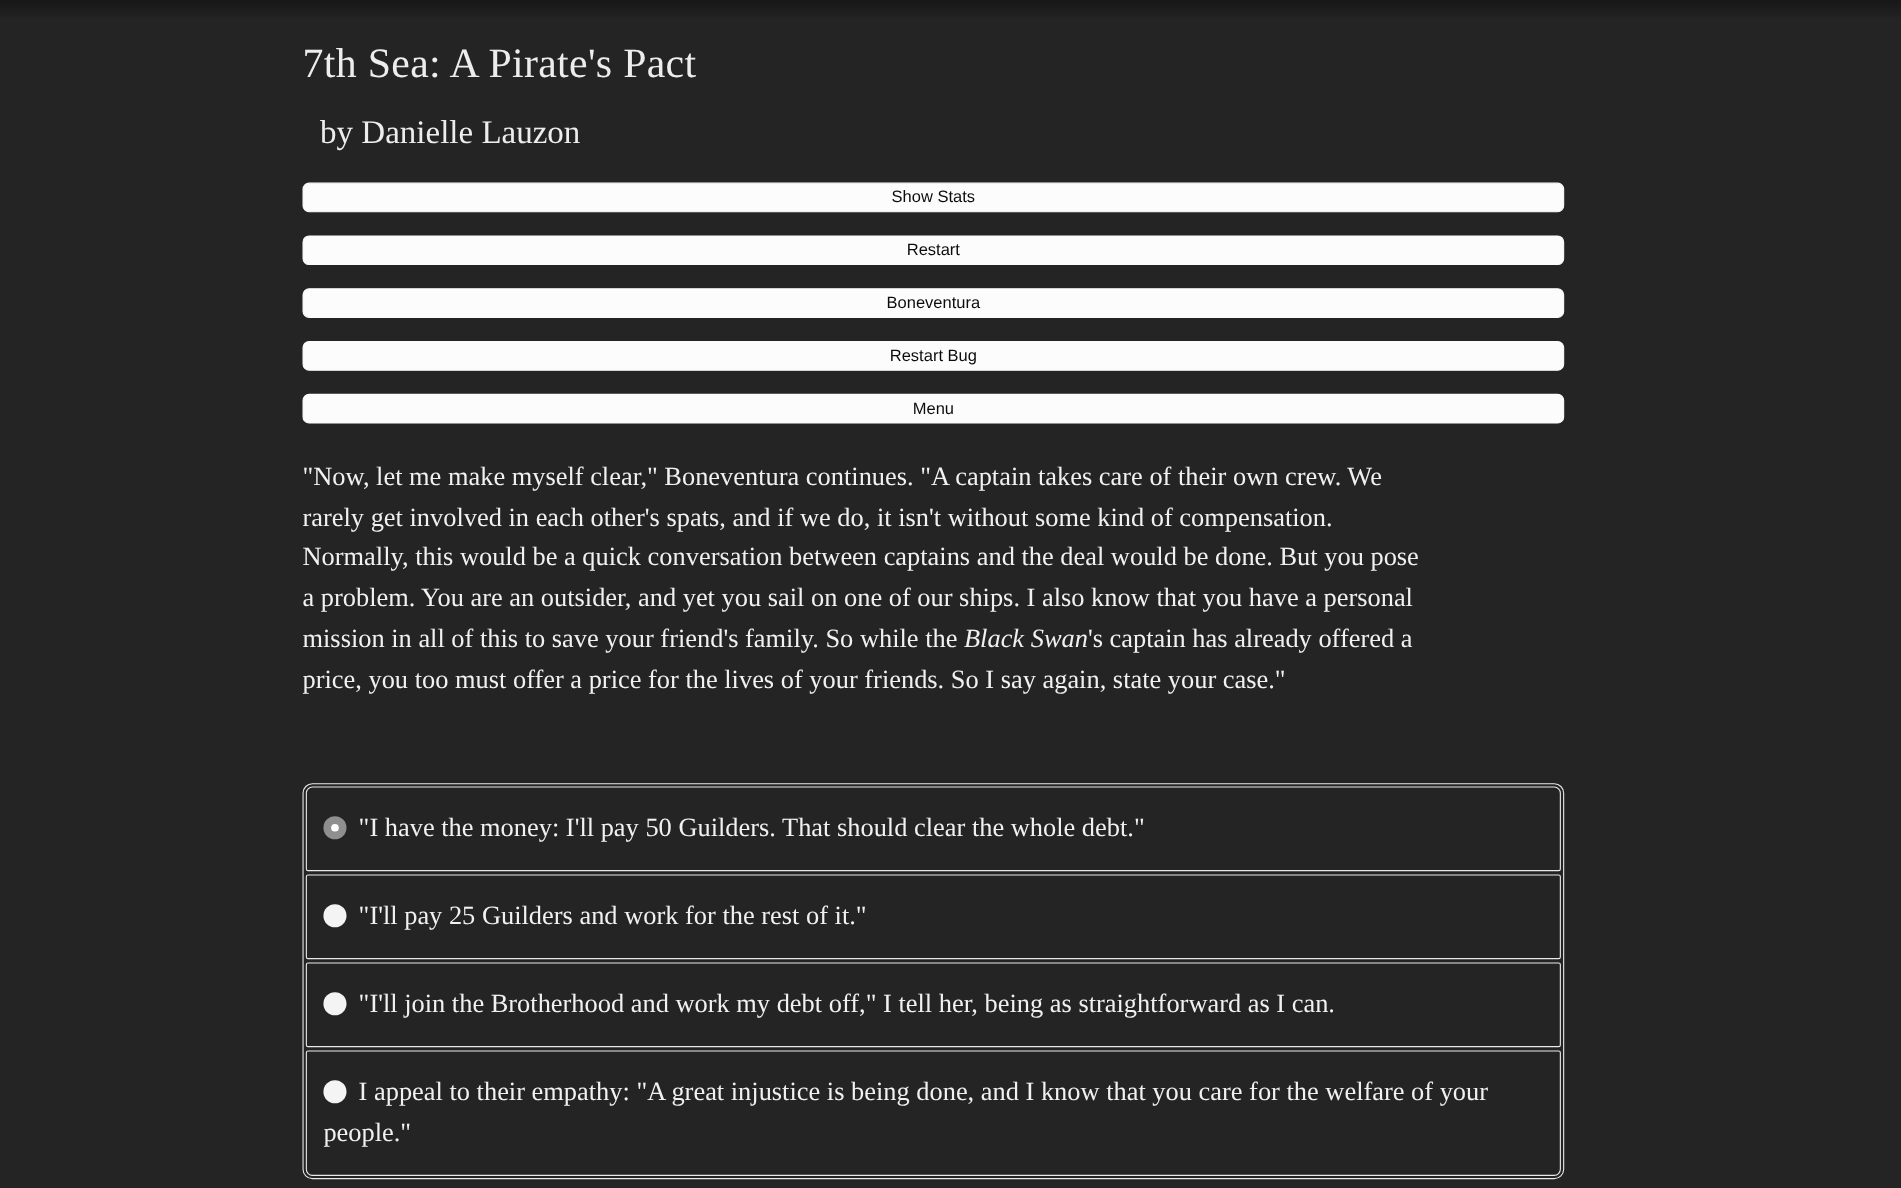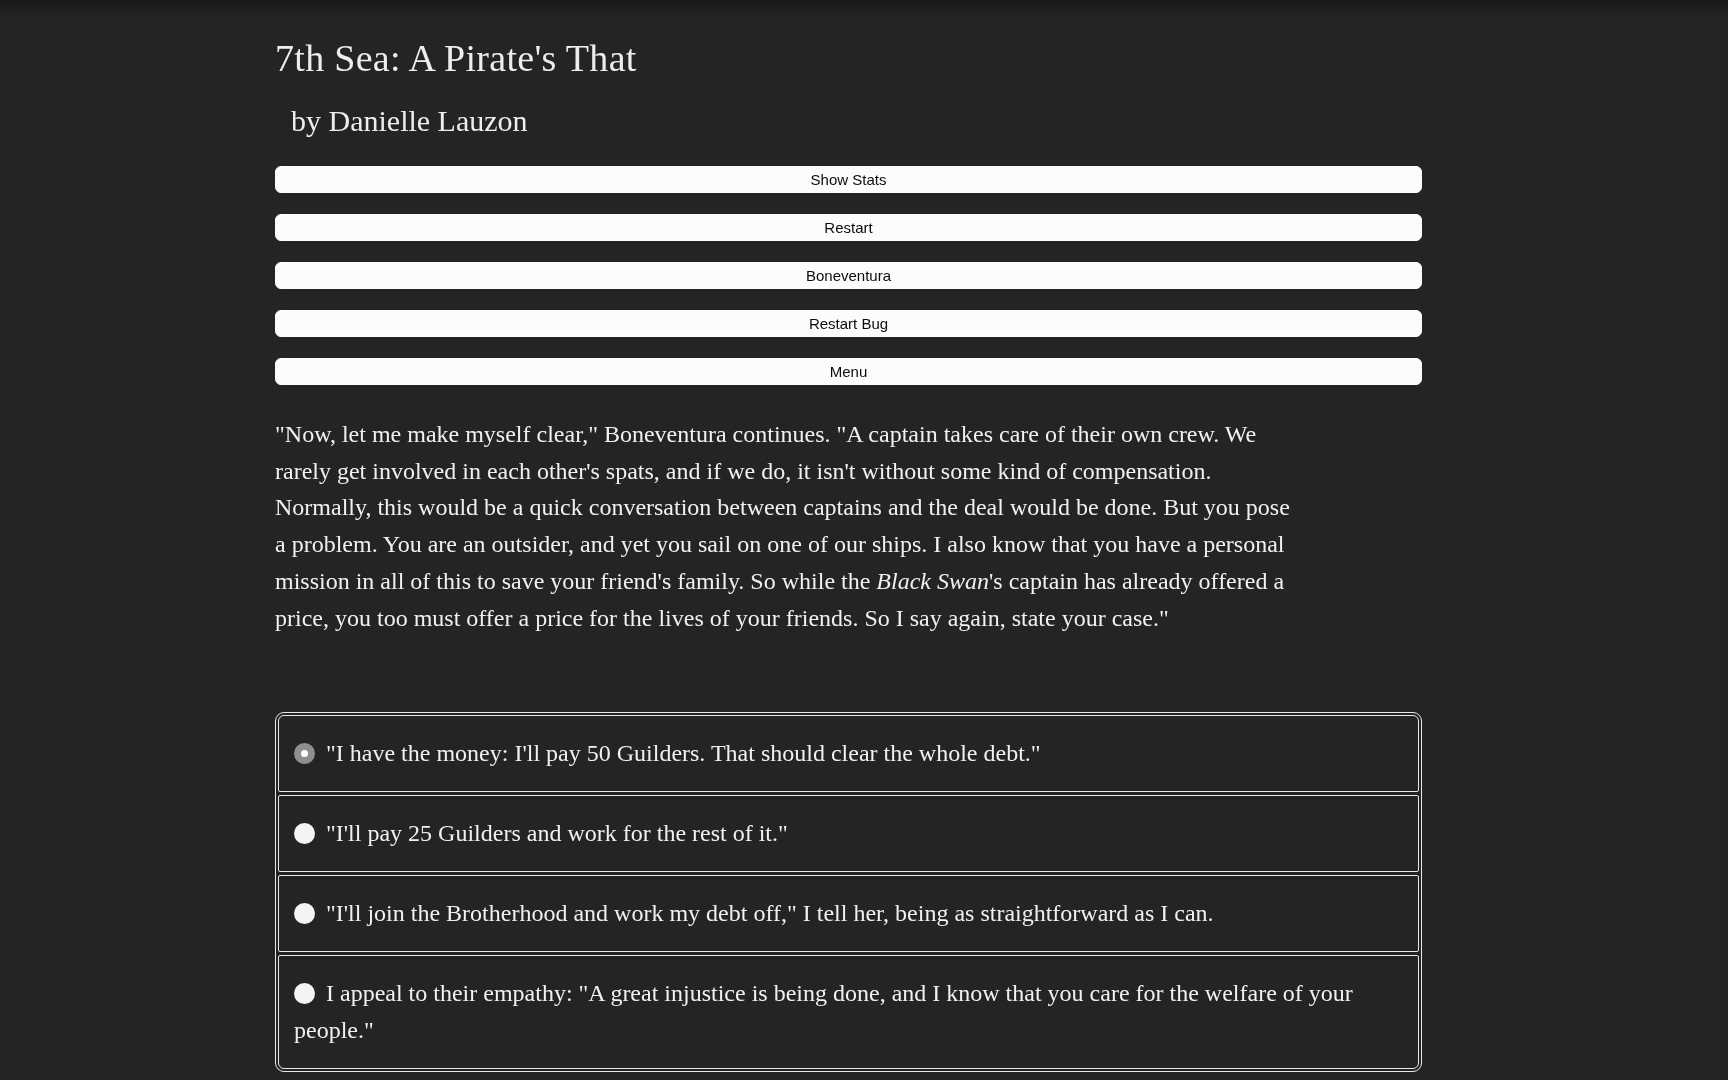--- a/index.html
+++ b/index.html
@@ -108,21 +108,21 @@
     background: #ffffff;
   }
 </style>
 </head>
 <body>
 
 <div class="top-shade"></div>
 
 <div class="content">
 
-  <h1 class="game-title">7th Sea: A Pirate's That</h1>
+  <h1 class="game-title">7th Sea: A Pirate's Pact</h1>
 
   <div class="byline">by Danielle Lauzon</div>
 
   <div class="toolbar">
     <button class="tb-btn">Show Stats</button>
     <button class="tb-btn">Restart</button>
     <button class="tb-btn">Boneventura</button>
     <button class="tb-btn">Restart Bug</button>
     <button class="tb-btn">Menu</button>
   </div>

